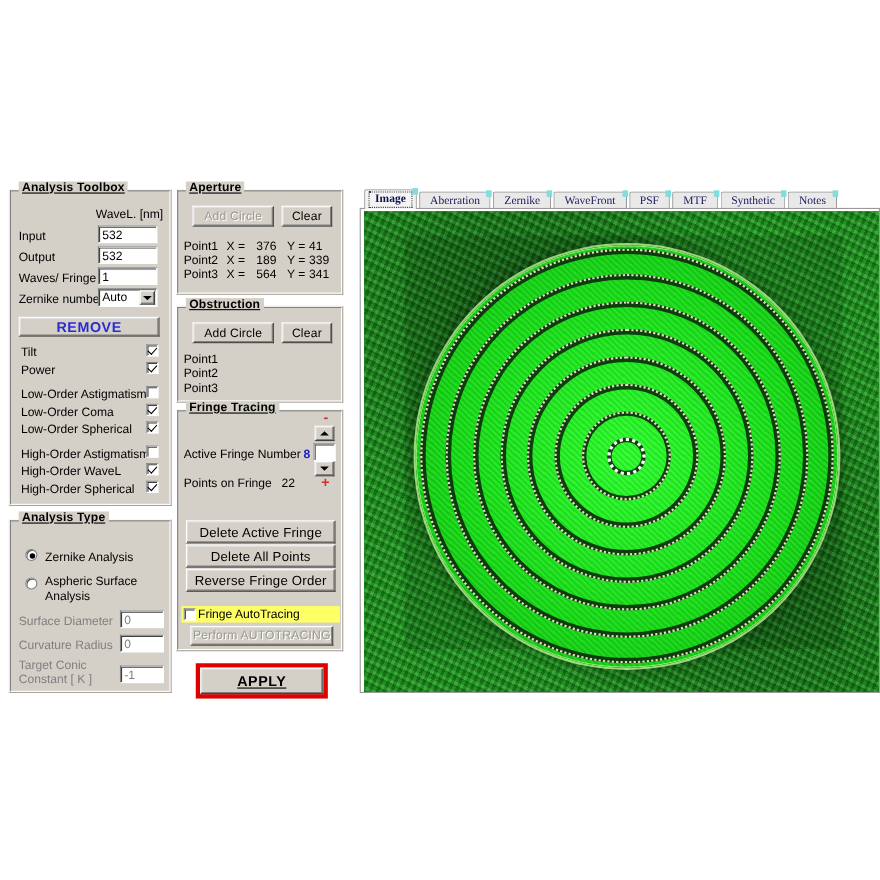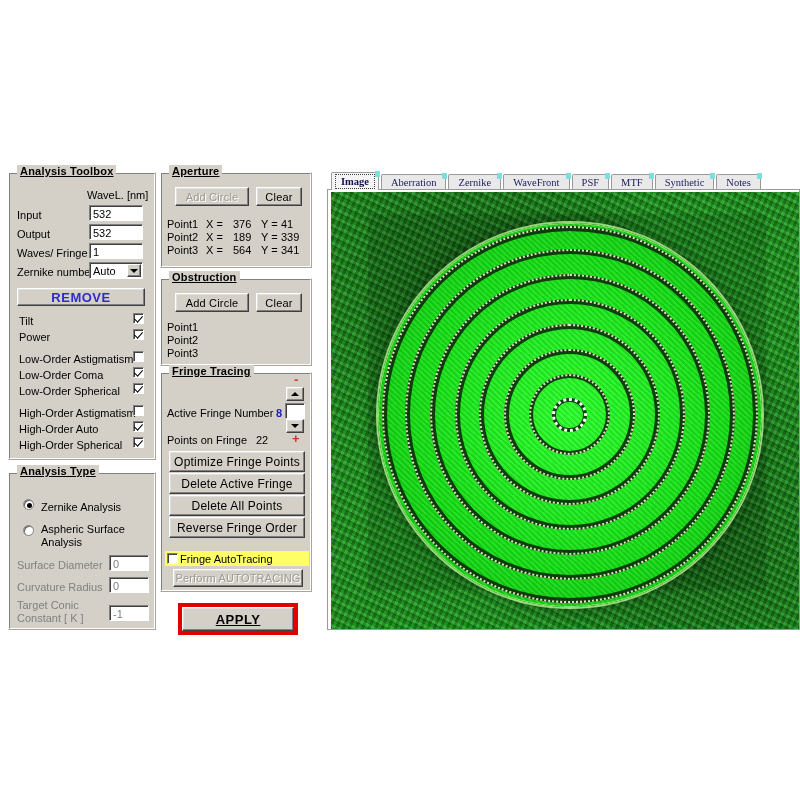--- a/index.html
+++ b/index.html
@@ -354,21 +354,21 @@
 
     <div class="lbl" style="left:10px; top:196px;">Low-Order  Coma</div>
     <div class="cbx checked" style="left:124px; top:194px;"></div>
 
     <div class="lbl" style="left:10px; top:212px;">Low-Order  Spherical</div>
     <div class="cbx checked" style="left:124px; top:210px;"></div>
 
     <div class="lbl" style="left:10px; top:234px;">High-Order  Astigmatism</div>
     <div class="cbx" style="left:124px; top:232px;"></div>
 
-    <div class="lbl" style="left:10px; top:250px;">High-Order  Auto</div>
+    <div class="lbl" style="left:10px; top:250px;">High-Order  WaveL</div>
     <div class="cbx checked" style="left:124px; top:248px;"></div>
 
     <div class="lbl" style="left:10px; top:266px;">High-Order  Spherical</div>
     <div class="cbx checked" style="left:124px; top:264px;"></div>
   </div>
 
   <div class="groupbox" style="left:8px; top:472px; width:148px; height:158px;text-decoration:underline;">
     <div class="gb-inner"></div>
     <div class="gb-title">Analysis Type</div>
 
@@ -442,21 +442,20 @@
       <i class="tri-u"></i>
     </div>
     <div class="spin" style="left:125px; top:46px; width:18px; height:14px;">
       <i class="tri-d"></i>
     </div>
 
     <div class="lbl" style="left:6px; top:61px;">Points on  Fringe</div>
     <div class="lbl" style="left:95px; top:61px;">22</div>
     <div class="redsym" style="left:131px; top:61px;">+</div>
 
-    <div class="btn" style="left:8px; top:78px; width:136px; height:21px;">Optimize Fringe Points</div>
     <div class="btn" style="left:8px; top:100px; width:136px; height:21px;">Delete Active Fringe</div>
     <div class="btn" style="left:8px; top:122px; width:136px; height:21px;text-align:right;">Delete  All  Points</div>
     <div class="btn" style="left:8px; top:144px; width:136px; height:21px;">Reverse  Fringe Order</div>
 
     <div id="autotrace-row" style="left:4px; top:178px; width:144px; height:15px;">
       <span class="cbx" style="position:relative; left:2px; top:0;"></span>
       <span class="t">Fringe AutoTracing</span>
     </div>
     <div class="btn small dim" style="left:12px; top:196px; width:130px; height:18px;">Perform  AUTOTRACING</div>
   </div>

